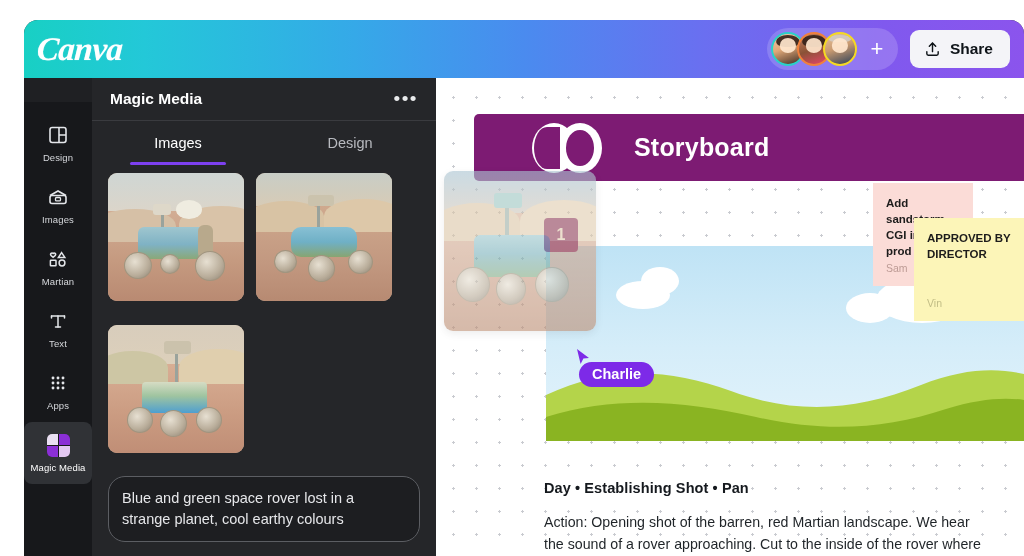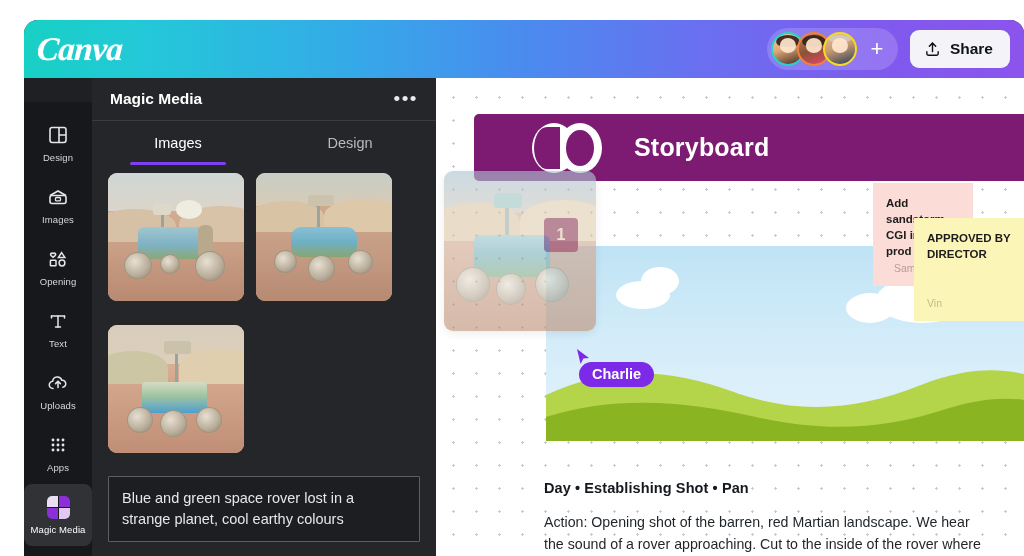--- a/index.html
+++ b/index.html
@@ -164,21 +164,21 @@
   .rv-wheel {
     position:absolute; border-radius:50%;
     background:radial-gradient(circle at 38% 35%, #e7e0d2 0%, #b9ad9a 60%, #8c8274 100%);
     border:1.5px solid #a1957f;
   }
   .rv-mast { position:absolute; background:#9aa39c; }
   .rv-head { position:absolute; background:#b9b4a4; border-radius:3px; }
 
   .prompt-wrap { padding: 10px 16px 14px 16px; }
   .prompt-box {
-    border:1px solid #5c5e63; border-radius:1px;
+    border:1px solid #5c5e63; border-radius:17px;
     background:#1d1e21; padding:11px 13px;
     color:#e6e7ea; font-size:14.5px; line-height:1.45;
     min-height:52px; cursor:text;
   }
 
   
   .canvas {
     position:absolute; left:412px; top:58px; width:588px; height:478px;
     background-color:#ffffff;
     background-image: radial-gradient(circle, #c9cbd0 1.1px, transparent 1.2px);
@@ -249,21 +249,21 @@
     font-size:11.5px; line-height:1.4;
   }
   .sticky .author {
     position:absolute; left:13px; bottom:10px;
     font-size:10.5px; font-weight:normal;
   }
   .sticky-pink {
     left:437px; top:105px; width:100px; height:103px;
     background:#fbdcd7; color:#1d1c1b; font-weight:bold;
   }
-  .sticky-pink .author { color:#bd9b95; font-weight:normal;margin-left:8px; }
+  .sticky-pink .author { color:#bd9b95; font-weight:normal; }
   .sticky-yellow {
     left:478px; top:140px; width:110px; height:103px;
     background:#fcf5b8; color:#1d1c1b; font-weight:bold;
   }
   .sticky-yellow .author { color:#c2bd86; font-weight:normal; }
 
   .caption-block { position:absolute; left:108px; top:402px; width:440px; }
   .caption-title {
     font-size:14.5px; font-weight:bold; color:#15191e;
     margin-bottom:16px; letter-spacing:.1px;
@@ -338,46 +338,36 @@
 
       <div class="rail-item">
         <span class="rail-icon">
           <svg width="24" height="24" viewBox="0 0 24 24" fill="none" stroke="#e4e6ea" stroke-width="1.5">
             <path d="M5.2 8.6c-1.6-1.5.6-3.7 1.9-2.2 1.3-1.5 3.5.7 1.9 2.2L7.1 10.3 5.2 8.6z"></path>
             <path d="M15.6 5.6 18.8 10.4h-6.4z"></path>
             <rect x="4.4" y="13.2" width="5.6" height="5.6" rx="0.6"></rect>
             <circle cx="16" cy="16" r="2.9"></circle>
           </svg>
         </span>
-        <span class="rail-label">Opening</span>
+        <span class="rail-label">Martian</span>
       </div>
 
       <div class="rail-item">
         <span class="rail-icon">
           <svg width="24" height="24" viewBox="0 0 24 24" fill="none" stroke="#e4e6ea" stroke-width="1.5" stroke-linecap="round">
             <path d="M5.5 7h13"></path>
               <path d="M12 7v11"></path>
             <path d="M5.5 7v2"></path>
               <path d="M18.5 7v2"></path>
             <path d="M9.5 18h5"></path>
           </svg>
         </span>
         <span class="rail-label">Text</span>
       </div>
 
-      <div class="rail-item">
-        <span class="rail-icon">
-          <svg width="24" height="24" viewBox="0 0 24 24" fill="none" stroke="#e4e6ea" stroke-width="1.5" stroke-linecap="round" stroke-linejoin="round">
-            <path d="M7 17.5a3.6 3.6 0 0 1-.3-7.2 4.7 4.7 0 0 1 9.1-1.1 3.6 3.6 0 0 1 1.1 7.1"></path>
-            <path d="M12 16.5v-6"></path>
-              <path d="M9.6 12.6 12 10.2l2.4 2.4"></path>
-          </svg>
-        </span>
-        <span class="rail-label">Uploads</span>
-      </div>
 
       <div class="rail-item">
         <span class="rail-icon">
           <svg width="24" height="24" viewBox="0 0 24 24" fill="#e4e6ea">
             <circle cx="7" cy="7" r="1.45"></circle>
               <circle cx="12" cy="7" r="1.45"></circle>
               <circle cx="17" cy="7" r="1.45"></circle>
             <circle cx="7" cy="12" r="1.45"></circle>
               <circle cx="12" cy="12" r="1.45"></circle>
               <circle cx="17" cy="12" r="1.45"></circle>

